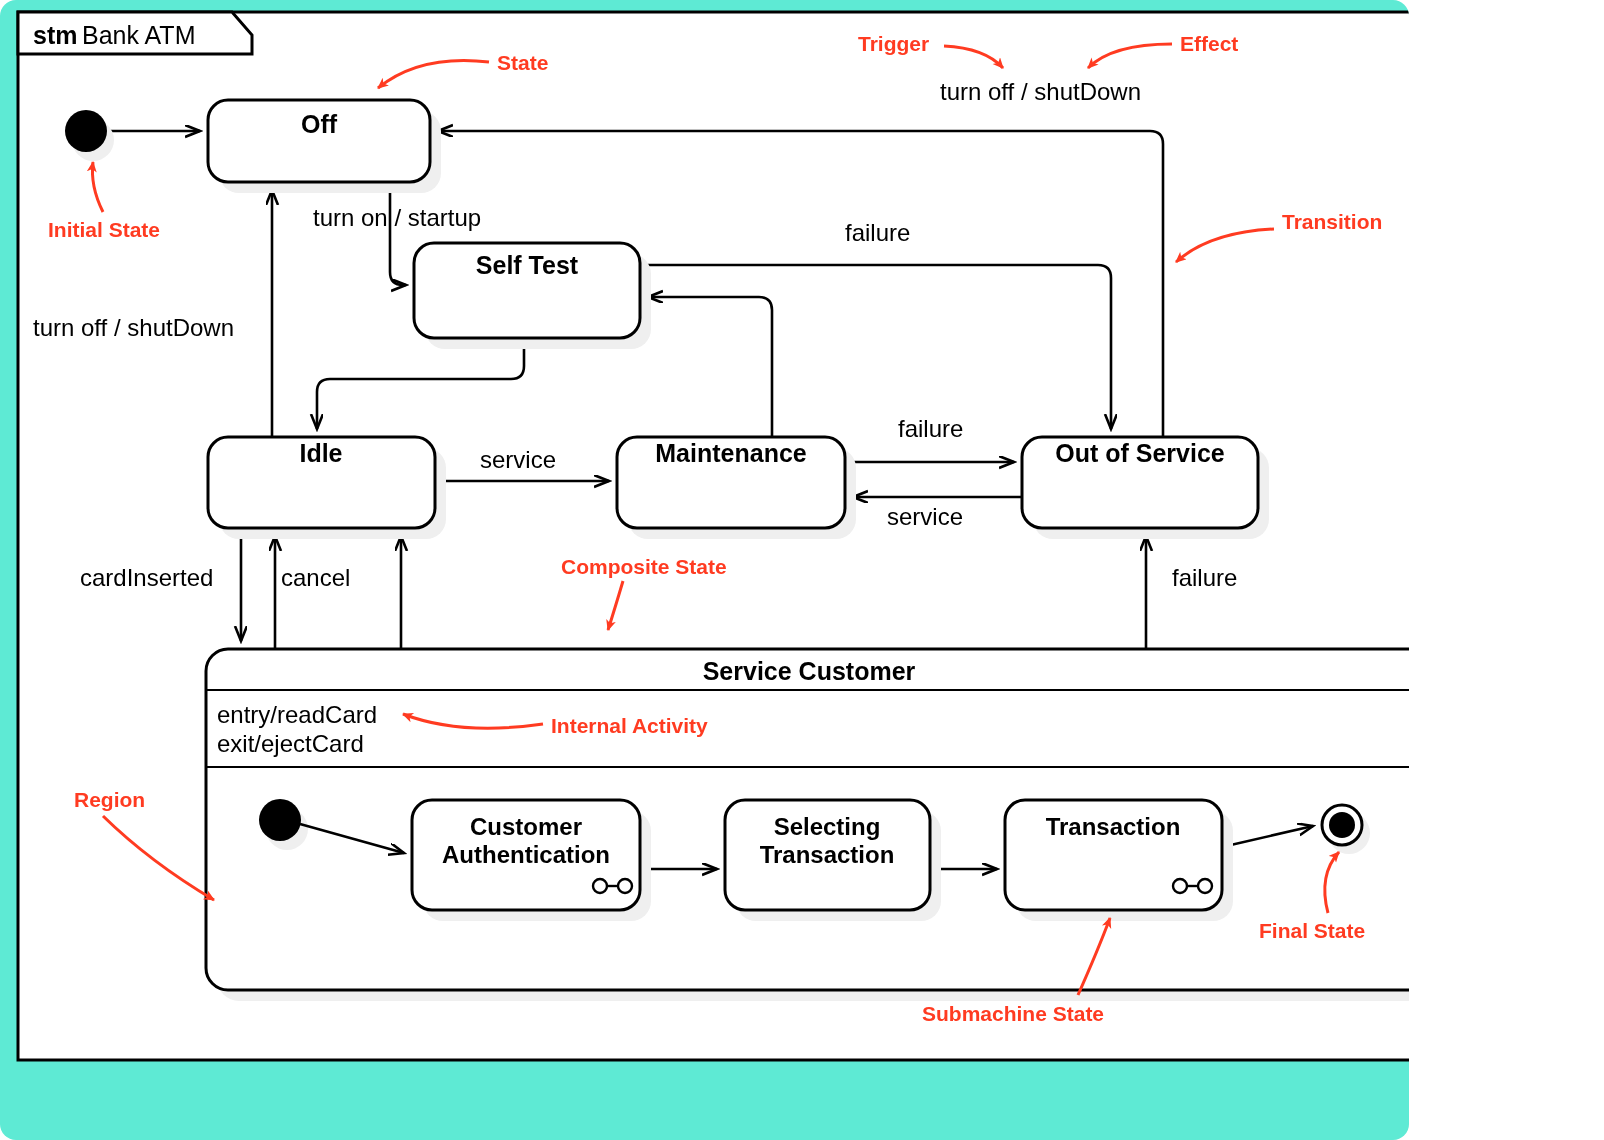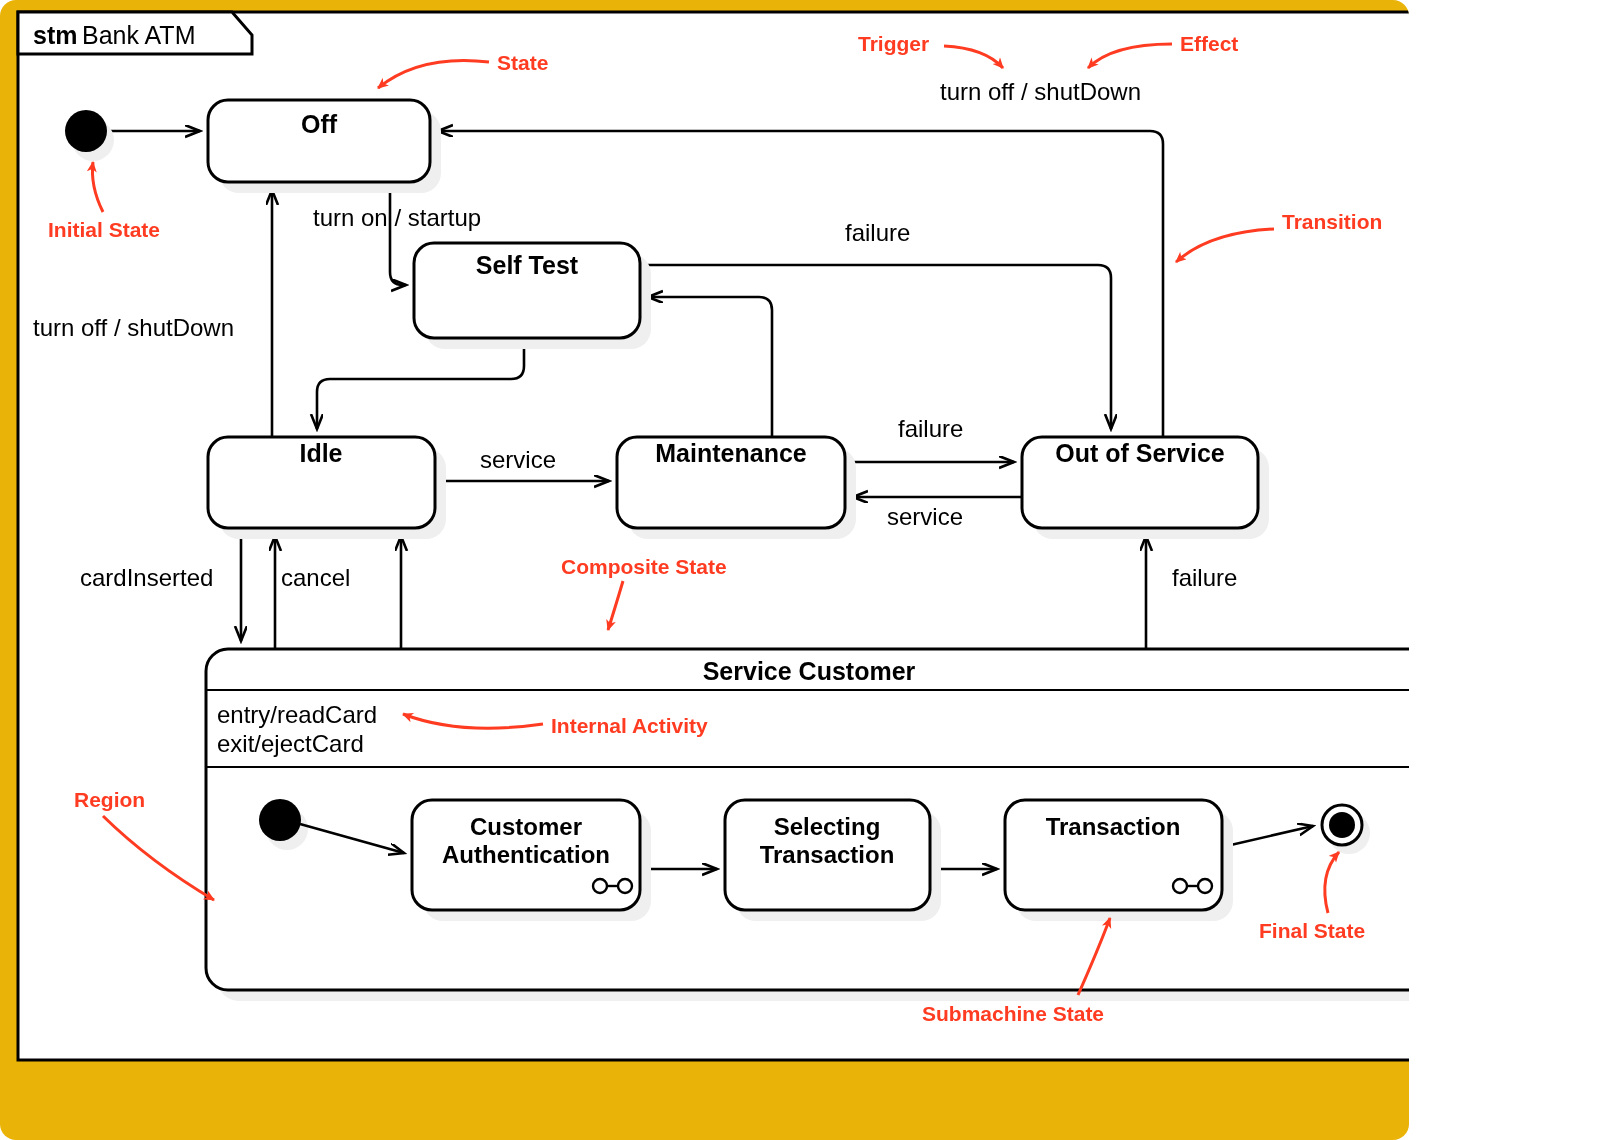--- a/index.html
+++ b/index.html
@@ -8,21 +8,21 @@
     padding: 0;
     background: #ffffff;
   }
   body {
     font-family: "Liberation Sans", sans-serif;
   }
   #canvas {
     position: relative;
     width: 1409px;
     height: 1140px;
-    background: #eab308;
+    background: #5eead4;
     overflow: hidden;
     border-radius: 16px;
   }
   svg#diagram {
     position: absolute;
     left: 0;
     top: 0;
     width: 1604px;
     height: 1140px;
   }

